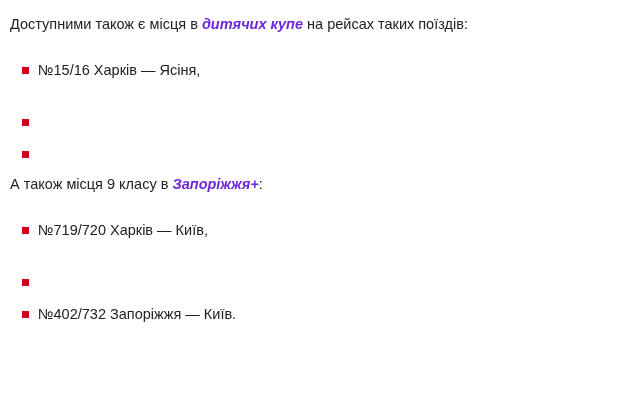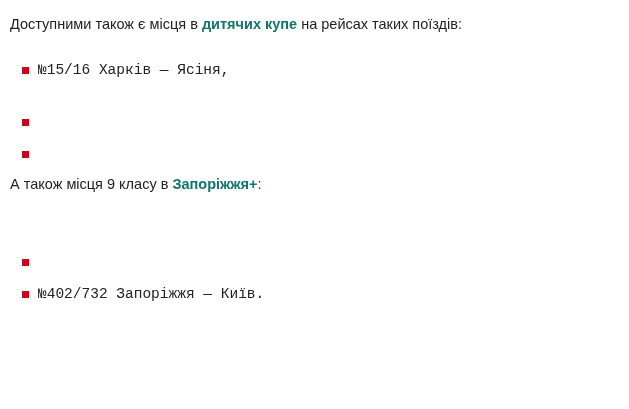--- a/index.html
+++ b/index.html
@@ -23,35 +23,35 @@
   }
   .para {
     font-size: 14.5px;
     line-height: 20px;
     color: #222222;
     margin: 0;
     padding: 0;
   }
   .para .bold {
     font-weight: bold;
-    color: #0f766e;
+    color: #6d28d9;
+    font-style: italic;
   }
   .list {
     list-style: none;
     margin: 0;
     padding: 0;
   }
   .list-item {
     position: relative;
     font-size: 14.5px;
     line-height: 20px;
     color: #222222;
     padding-left: 28px;
     margin: 0;
-    font-family: Liberation Mono, monospace;
   }
   .bullet {
     position: absolute;
     left: 12px;
     top: 7px;
     width: 7px;
     height: 7px;
     background: #d0021b;
     display: block;
   }
@@ -90,20 +90,24 @@
 
   <div class="gap-before-second"></div>
 
   <p class="para">
     <span>А також місця 9 класу в </span><span class="bold">Запоріжжя+</span><span>:</span>
   </p>
 
   <div class="gap-after-second"></div>
 
   <ul class="list">
+    <li class="list-item">
+      <span class="bullet"></span>
+      <span>№719/720 Харків — Київ,</span>
+    </li>
     <div class="item-gap"></div>
     <li class="list-item">
       <span class="bullet"></span>
     </li>
     <div class="item-gap"></div>
     <li class="list-item">
       <span class="bullet"></span>
       <span>№402/732 Запоріжжя — Київ.</span>
     </li>
   </ul>

